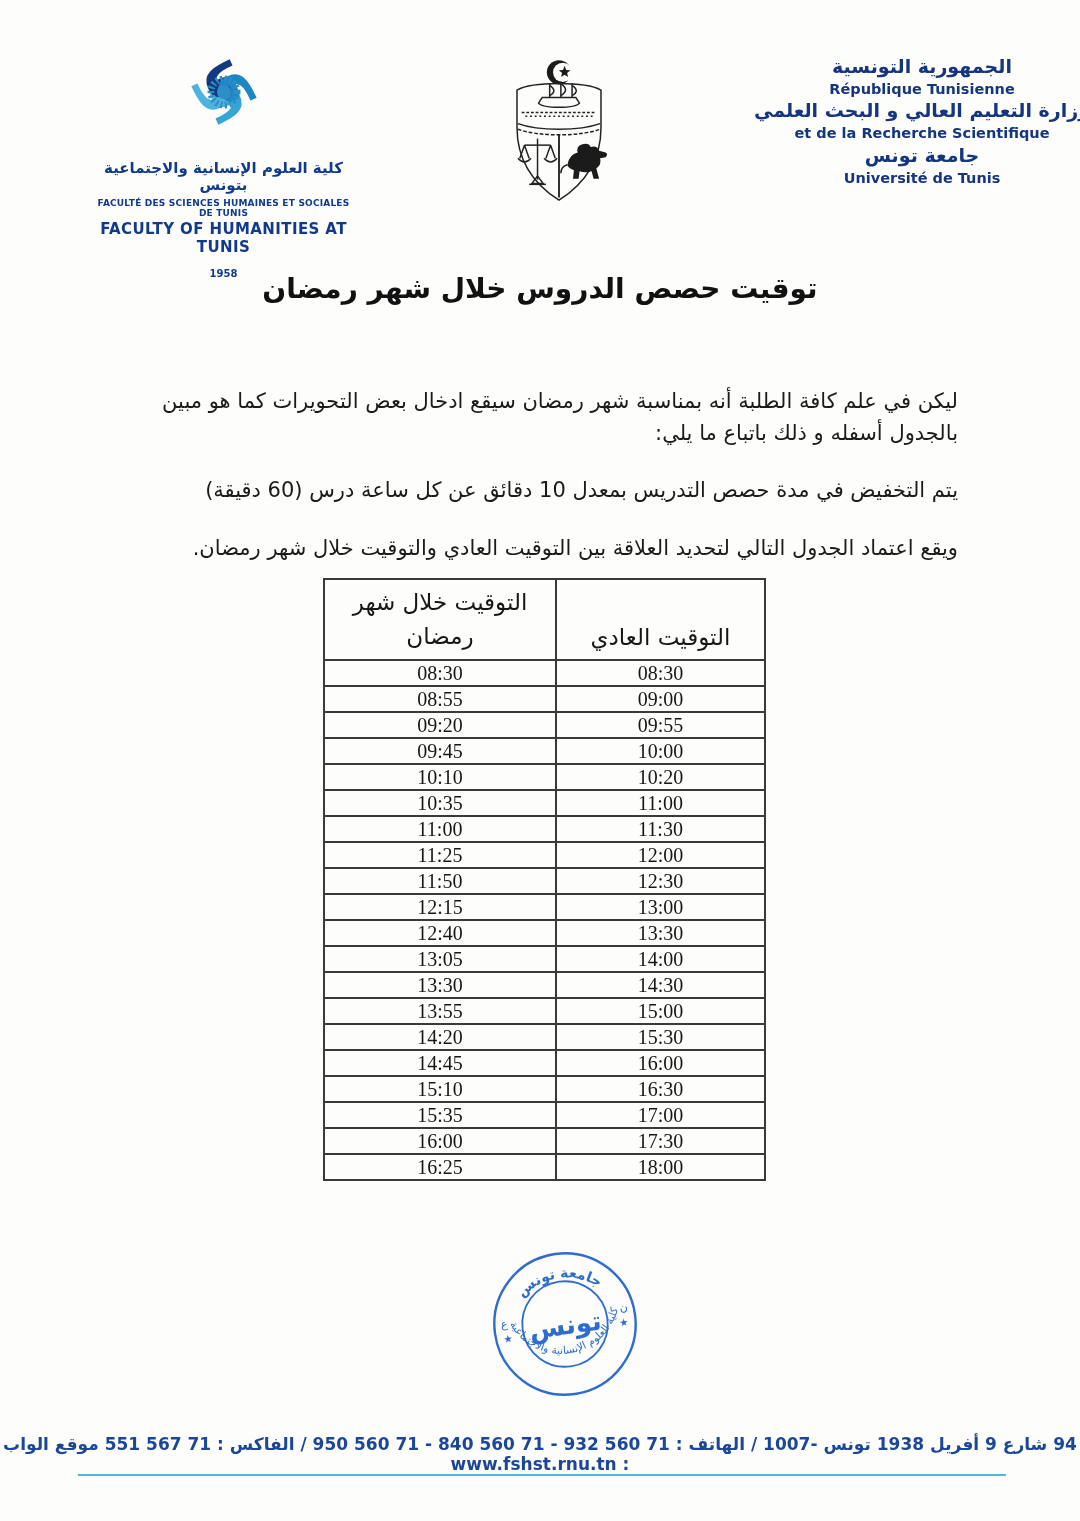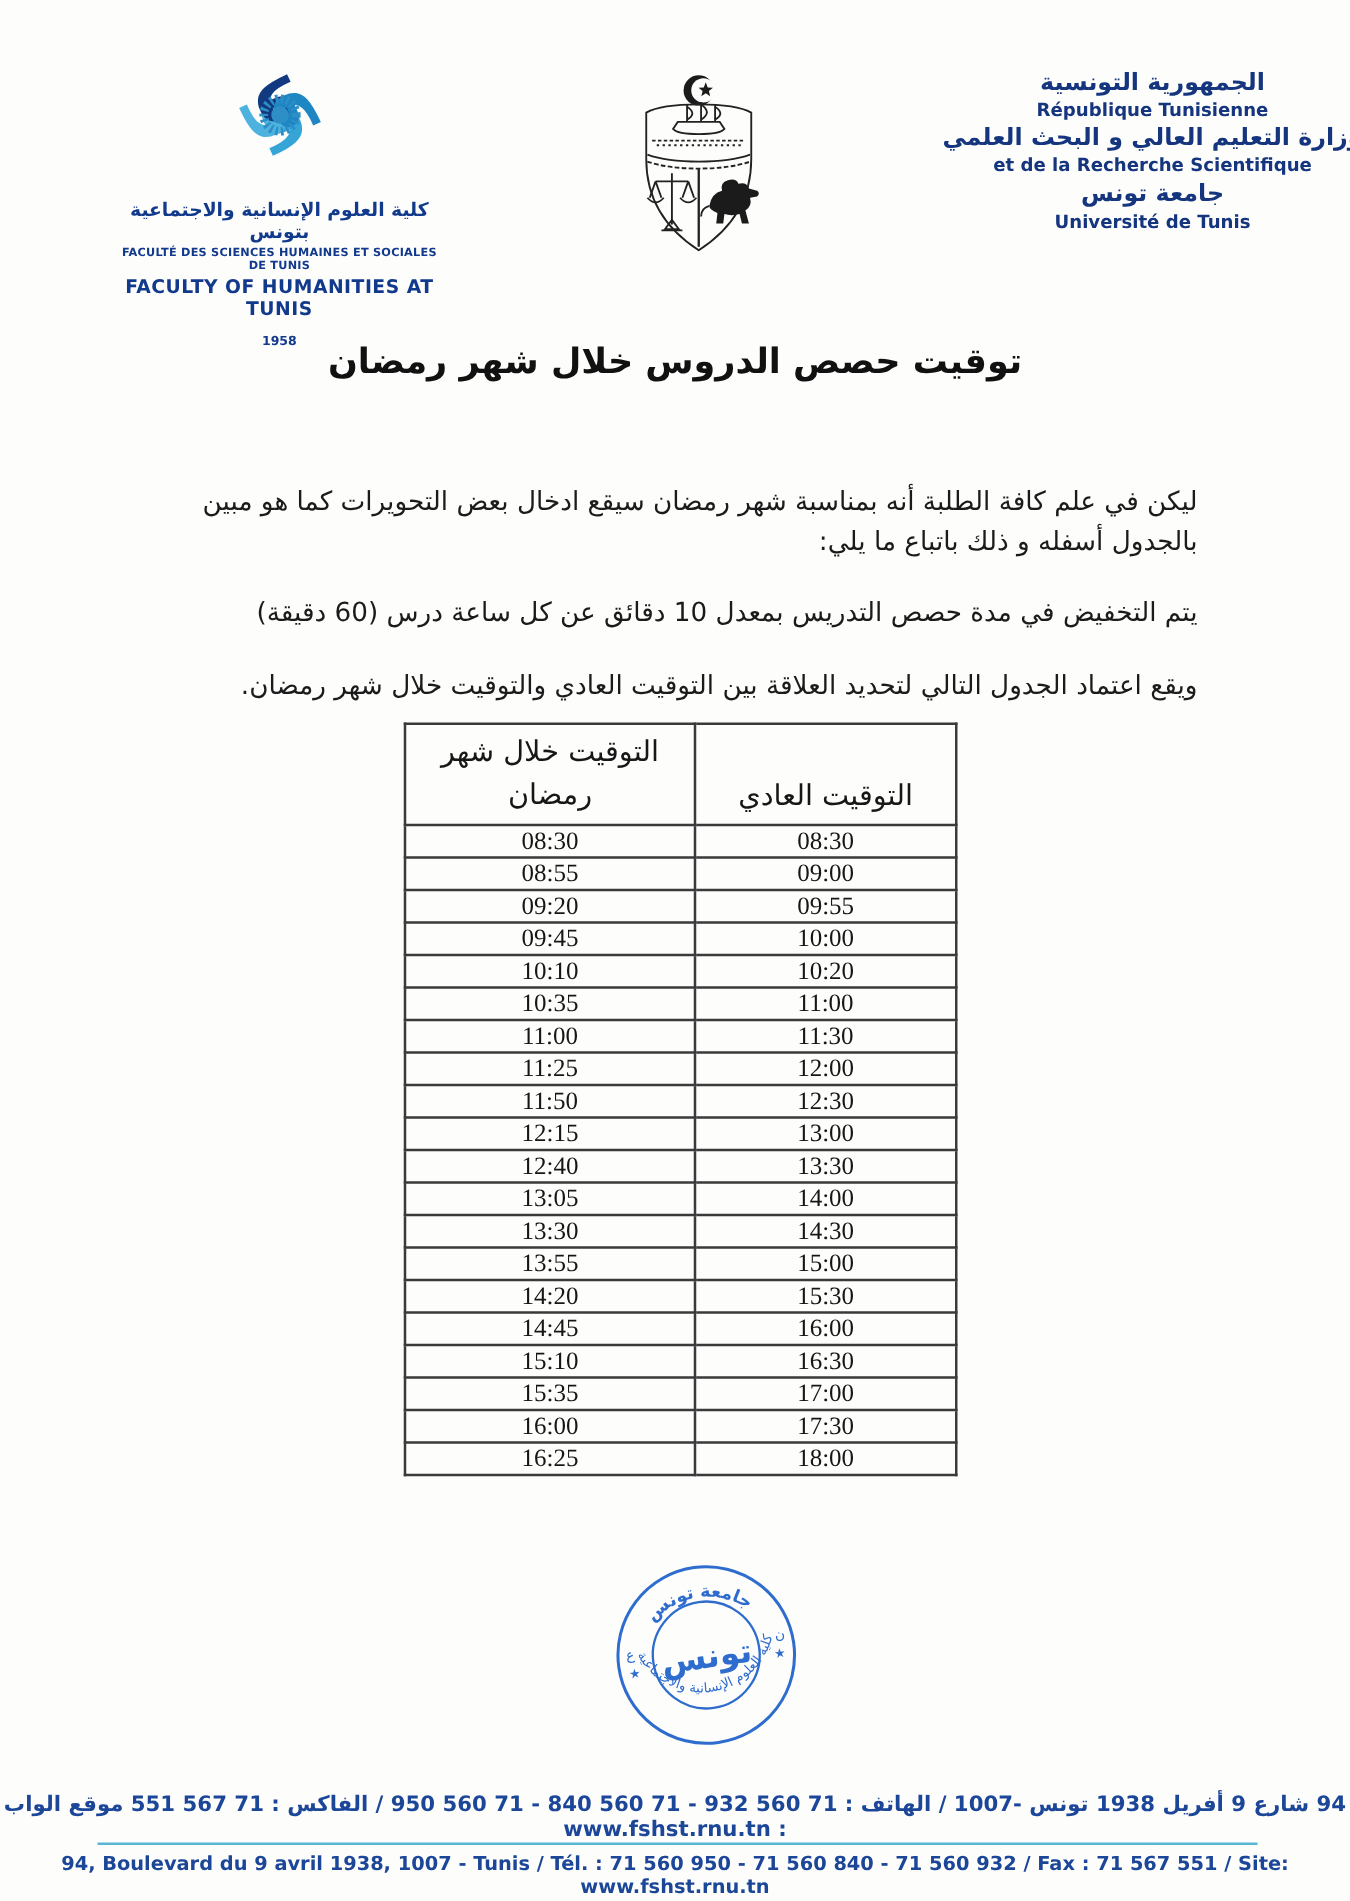--- a/index.html
+++ b/index.html
@@ -263,15 +263,14 @@
       <text class="stamp-blue" x="85" y="96" font-family="DejaVu Sans, sans-serif" font-weight="bold" font-size="28" text-anchor="middle">تونس</text>
       <text class="stamp-blue" x="150" y="80" font-size="12" text-anchor="middle">ن</text>
       <text class="stamp-blue" x="148" y="96" font-size="11" text-anchor="middle">★</text>
       <text class="stamp-blue" x="20" y="80" font-size="12" text-anchor="middle">ع</text>
       <text class="stamp-blue" x="22" y="96" font-size="11" text-anchor="middle">★</text>
     </g>
   </svg>
 
   <div class="footer-ar">94 شارع 9 أفريل 1938 تونس -1007 / الهاتف : 71 560 932 - 71 560 840 - 71 560 950 / الفاكس : 71 567 551 موقع الواب : www.fshst.rnu.tn</div>
   <div class="footer-sep"></div>
-  <div class="footer-fr">94, Boulevard du 9 avril 1938, 1007 - Tunis  / Tél. : 71 560 950  -  71 560 840  -  71 560 932 / Fax : 71 567 551 / Site: www.fshst.rnu.tn</div>
 
 </div>
 
 </body></html>

